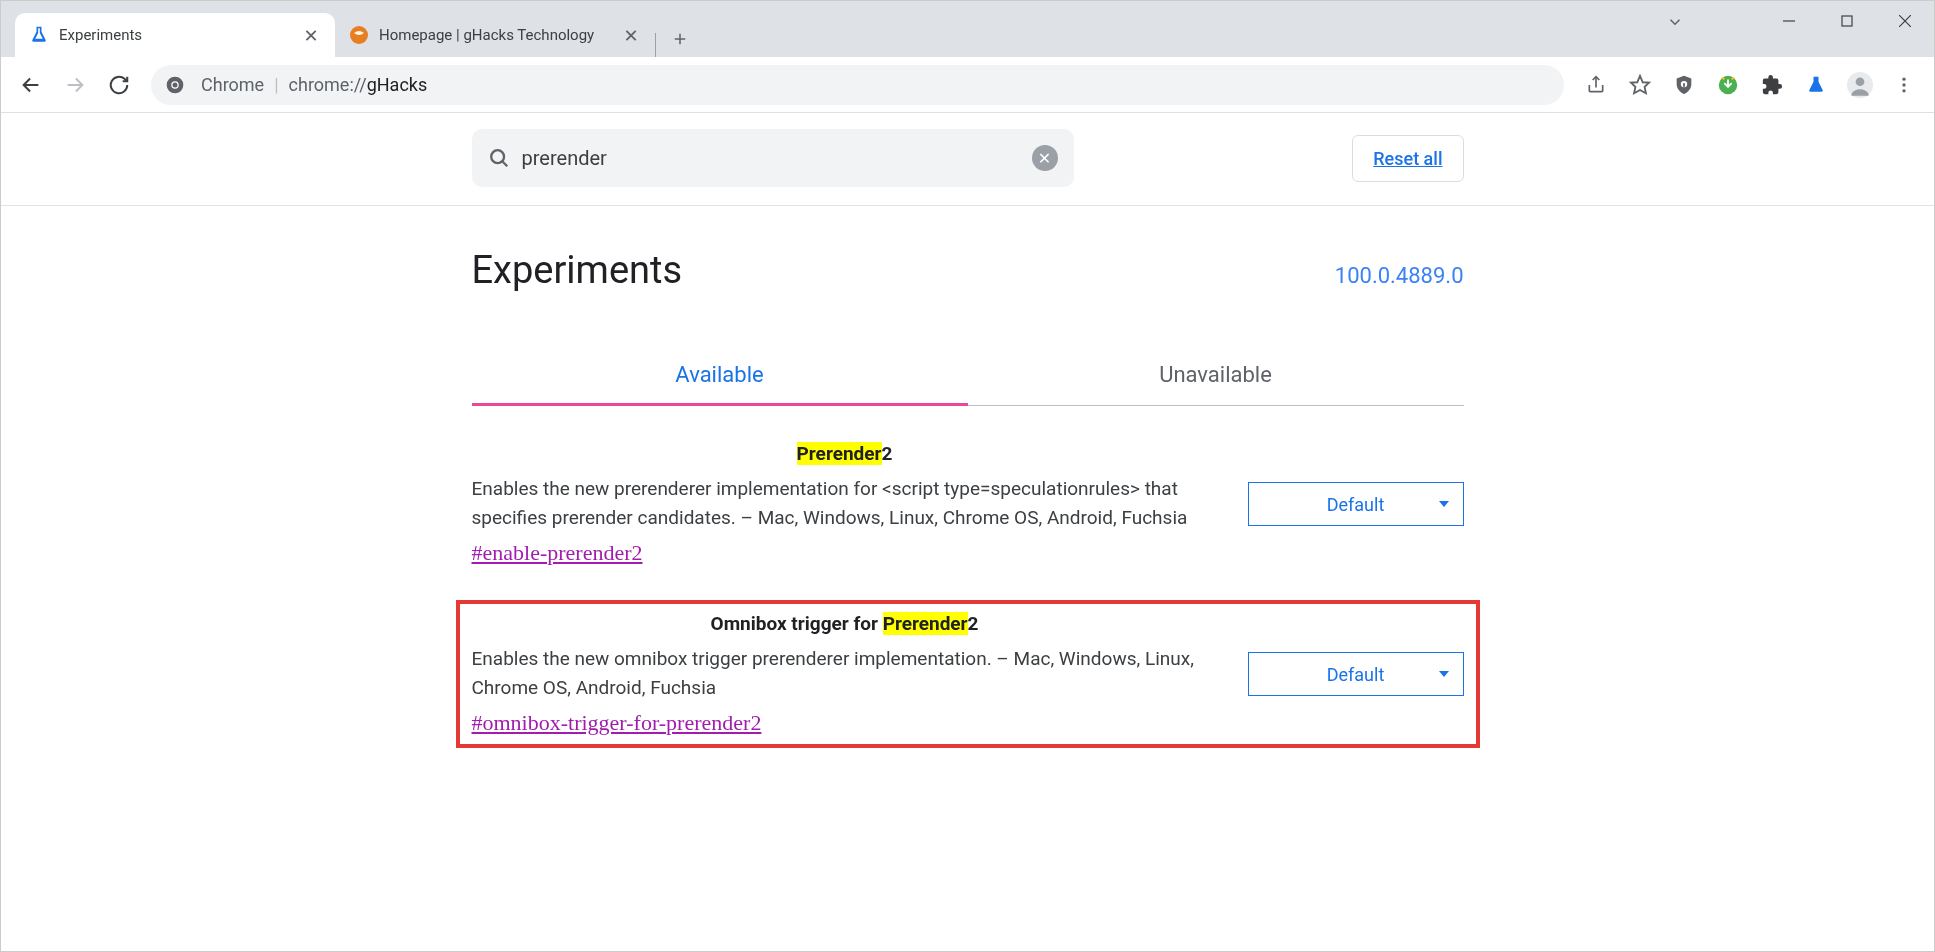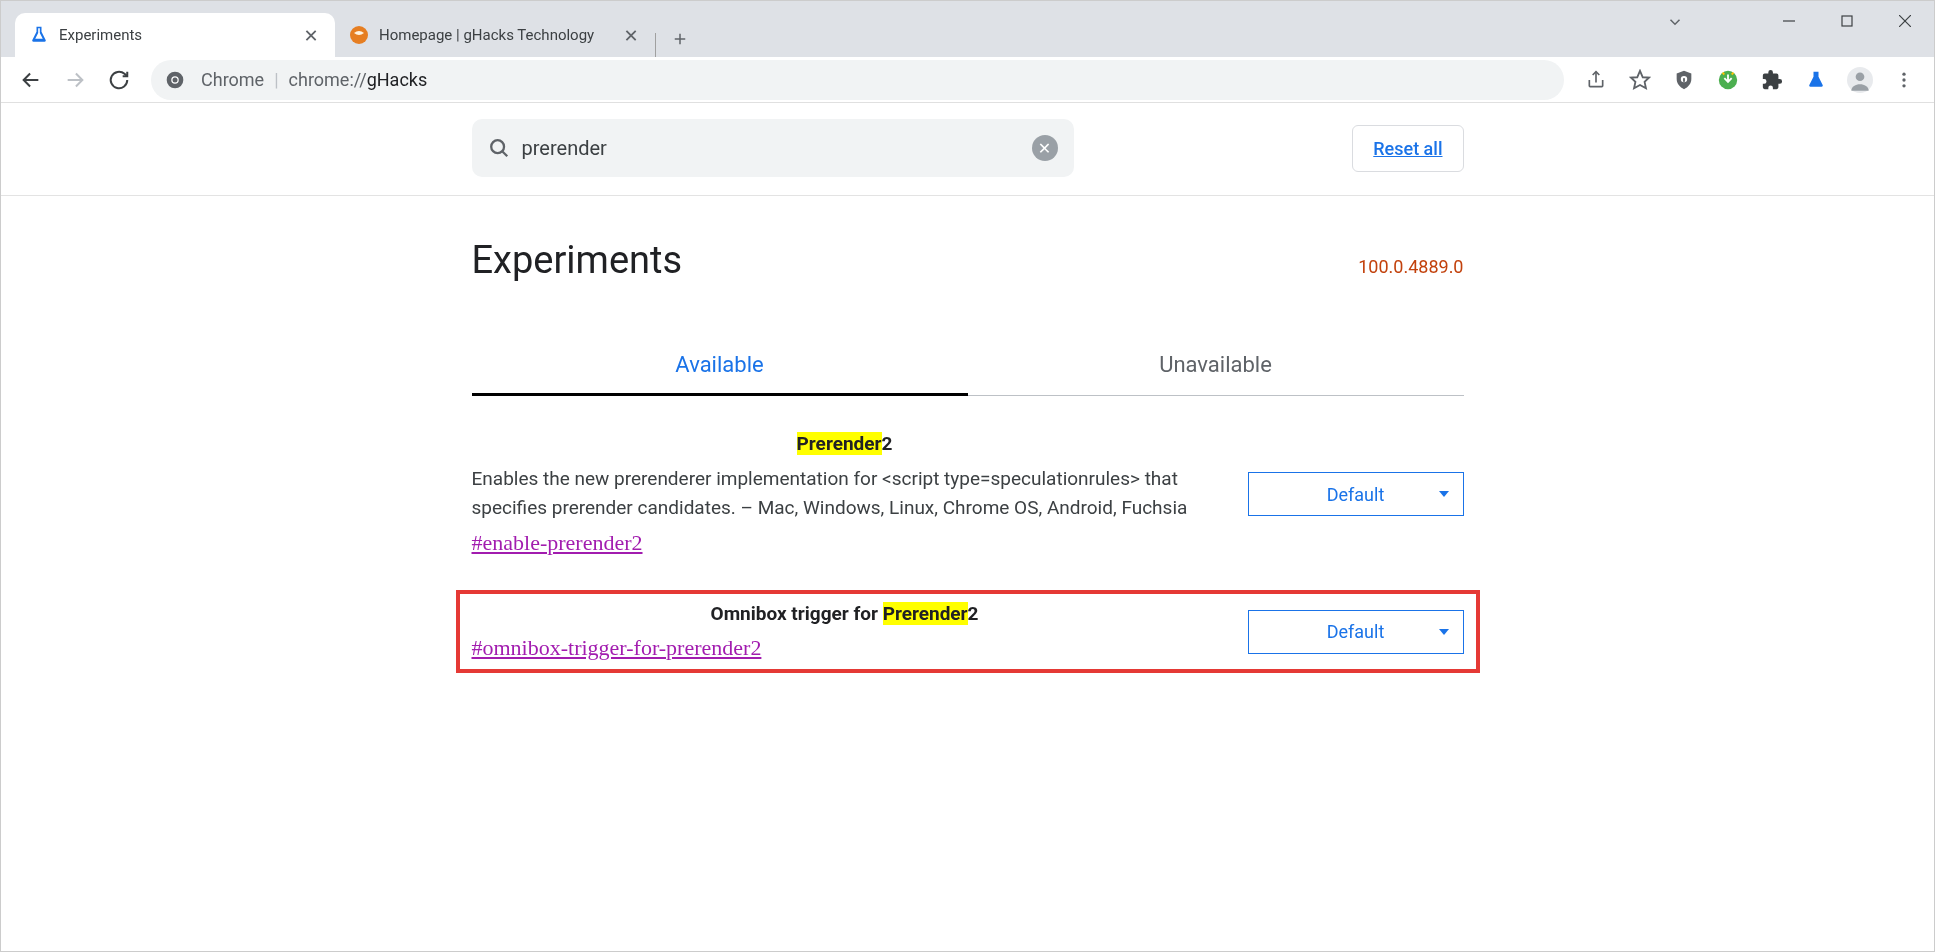--- a/index.html
+++ b/index.html
@@ -13,21 +13,21 @@
 .tab .favicon { width: 20px; height: 20px; margin-right: 10px; flex-shrink: 0; }
 .tab .tab-title { flex: 1; overflow: hidden; white-space: nowrap; text-overflow: ellipsis; }
 .tab .tab-close { width: 20px; height: 20px; display: flex; align-items: center; justify-content: center; color: #5f6368; font-size: 18px; border-radius: 50%; flex-shrink: 0; }
 .newtab { width: 36px; height: 36px; display: flex; align-items: center; justify-content: center; font-size: 22px; color: #5f6368; margin-left: 6px; border-radius: 50%; }
 .tab-sep { width: 1px; height: 24px; background: #a0a0a0; margin-top: 8px; }
 .win-controls { position: absolute; right: 0; top: 0; display: flex; height: 40px; }
 .win-btn { width: 58px; height: 40px; display: flex; align-items: center; justify-content: center; color: #3c4043; }
 .caret-dd { position: absolute; right: 250px; top: 12px; color: #5f6368; }
 
 
-.toolbar { height: 46px; background: #fff; display: flex; align-items: center; padding: 0 10px; border-bottom: 1px solid #e0e0e0; gap: 4px; }
+.toolbar { height: 56px; background: #fff; display: flex; align-items: center; padding: 0 10px; border-bottom: 1px solid #e0e0e0; gap: 4px; }
 .nav-btn { width: 40px; height: 40px; display: flex; align-items: center; justify-content: center; color: #5f6368; border-radius: 50%; }
 .nav-btn.disabled { color: #bdc1c6; }
 .omnibox { flex: 1; height: 40px; background: #f1f3f4; border-radius: 20px; display: flex; align-items: center; padding: 0 14px; margin: 0 8px; font-size: 18px; color: #5f6368; }
 .omnibox .chrome-icon { width: 20px; height: 20px; margin-right: 16px; }
 .omnibox .url-prefix { color: #5f6368; }
 .omnibox .url-sep { margin: 0 10px; color: #bdc1c6; }
 .omnibox .url-main { color: #5f6368; }
 .omnibox .url-bold { color: #202124; }
 .toolbar-icon { width: 40px; height: 40px; display: flex; align-items: center; justify-content: center; color: #5f6368; }
 
@@ -41,25 +41,25 @@
 .inner { width: 992px; margin: 0 auto; }
 .search-row { display: flex; align-items: center; gap: 40px; }
 .search-box { flex: 0 0 602px; height: 58px; background: #f1f3f4; border-radius: 10px; display: flex; align-items: center; padding: 0 16px; }
 .search-box .si { color: #5f6368; margin-right: 12px; }
 .search-box input { flex: 1; border: none; background: transparent; font-size: 20px; color: #3c4043; outline: none; }
 .search-box .clear-btn { width: 26px; height: 26px; border-radius: 50%; background: #9aa0a6; color: #fff; display: flex; align-items: center; justify-content: center; font-size: 16px; }
 .reset-btn { margin-left: auto; background: #fff; border: 1px solid #dadce0; color: #1a73e8; font-size: 18px; font-weight: 500; padding: 12px 20px; border-radius: 6px; cursor: pointer; text-decoration: underline; }
 
 .page-title-row { display: flex; justify-content: space-between; align-items: baseline; padding-top: 42px; }
 .page-title-row h1 { font-size: 38px; color: #202124; font-weight: 400; }
-.version { color: #c2410c; font-size: 18px; }
+.version { color: #3b82f6; font-size: 22px; }
 
 .tabrow { display: flex; margin-top: 54px; border-bottom: 1px solid #bdc1c6; }
 .tabrow .ptab { flex: 1; text-align: center; padding: 16px 0; font-size: 22px; color: #5f6368; cursor: pointer; }
-.tabrow .ptab.active { color: #1a73e8; border-bottom: 3px solid #000000; margin-bottom: -1px; }
+.tabrow .ptab.active { color: #1a73e8; border-bottom: 3px solid #ec4899; margin-bottom: -1px; }
 
 .flag { display: flex; padding: 36px 0 16px; gap: 30px; }
 .flag.highlighted { border: 4px solid #e53935; padding: 8px 12px; margin: 18px -16px 0; }
 .flag-left { flex: 1; }
 .flag-title { font-size: 19px; font-weight: 700; color: #202124; margin-bottom: 10px; text-align: center; }
 .flag-desc { font-size: 19px; color: #3c4043; line-height: 1.5; margin-bottom: 8px; }
 .flag-anchor { font-size: 22px; color: #a21caf; text-decoration: underline; font-family: Liberation Serif, serif; }
 .flag-select { width: 216px; height: 44px; border: 1px solid #1a73e8; color: #1a73e8; background: #fff; display: flex; align-items: center; justify-content: center; font-size: 18px; position: relative; align-self: center; }
 .flag-select::after { content: ""; position: absolute; right: 14px; width: 0; height: 0; border-left: 5px solid transparent; border-right: 5px solid transparent; border-top: 6px solid #1a73e8; }
 mark { background: #ffff00; color: inherit; padding: 0; }
@@ -233,18 +233,18 @@
       <div class="ptab active">Available</div>
       <div class="ptab">Unavailable</div>
     </div>
 
     <div id="flags-container">
         <div class="flag">
           <div class="flag-left"><div class="flag-title"><mark>Prerender</mark>2</div><div class="flag-desc">Enables the new prerenderer implementation for &lt;script type=speculationrules&gt; that specifies prerender candidates. – Mac, Windows, Linux, Chrome OS, Android, Fuchsia</div><a class="flag-anchor">#enable-prerender2</a></div>
           <div class="flag-select">Default</div>
         </div>
         <div class="flag highlighted">
-          <div class="flag-left"><div class="flag-title">Omnibox trigger for <mark>Prerender</mark>2</div><a class="flag-anchor">#omnibox-trigger-for-prerender2</a></div>
+          <div class="flag-left"><div class="flag-title">Omnibox trigger for <mark>Prerender</mark>2</div><div class="flag-desc">Enables the new omnibox trigger prerenderer implementation. – Mac, Windows, Linux, Chrome OS, Android, Fuchsia</div><a class="flag-anchor">#omnibox-trigger-for-prerender2</a></div>
           <div class="flag-select">Default</div>
         </div>
       </div>
   </div>
 </div>
 
 </body></html>

